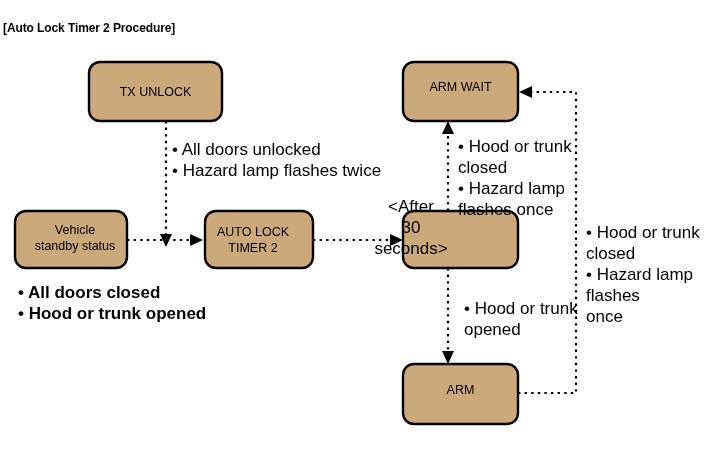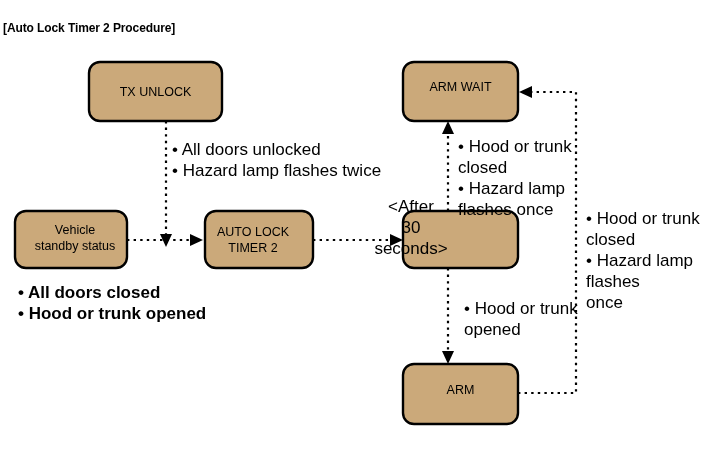--- a/index.html
+++ b/index.html
@@ -128,17 +128,17 @@
   <div class="ann" style="left:18px; top:282px;font-weight:bold;">• All doors closed
 • Hood or trunk opened</div>
   <div class="ann center" style="left:324px; top:196px; width:78px;">&lt;After
 30 seconds&gt;</div>
   <div class="ann" style="left:458px; top:136px;">• Hood or trunk
 closed
 • Hazard lamp
 flashes once</div>
   <div class="ann" style="left:464px; top:298px;">• Hood or trunk
 opened</div>
-  <div class="ann" style="left:586px; top:208px;">• Hood or trunk closed
+  <div class="ann" style="left:586px; top:222px;">• Hood or trunk closed
 • Hazard lamp flashes
   once</div>
 
 </div>
 
 </body></html>

